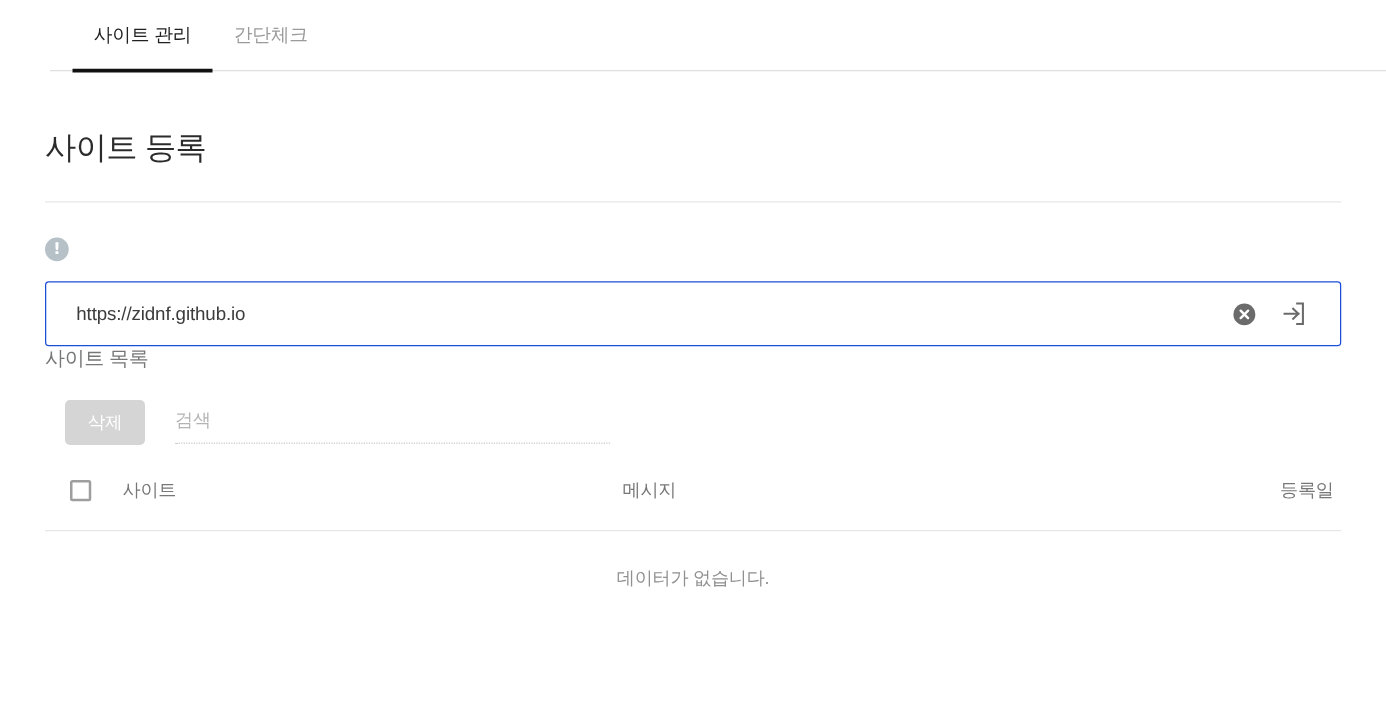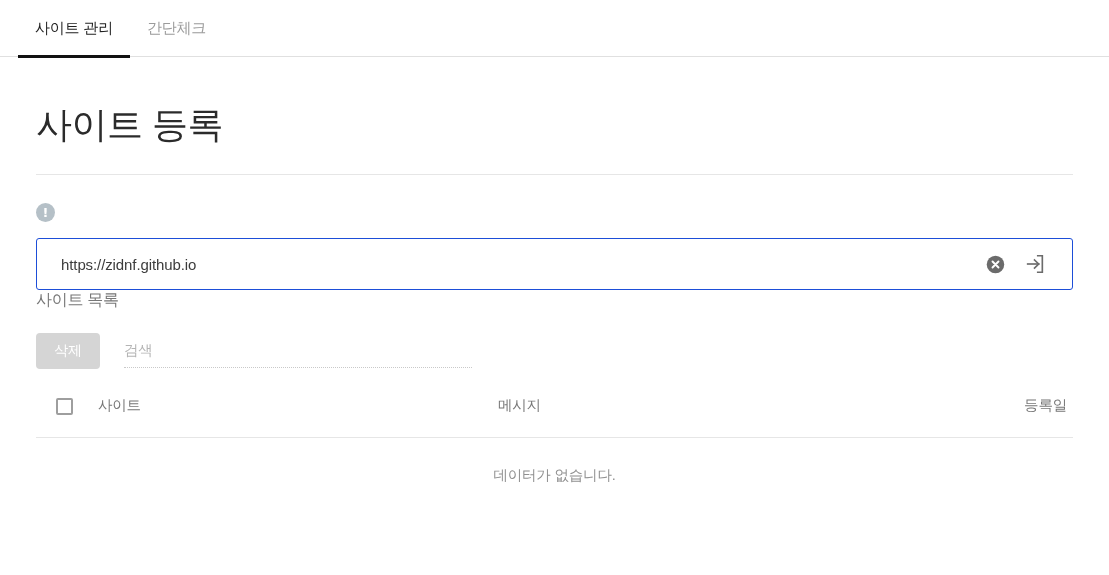--- a/index.html
+++ b/index.html
@@ -19,20 +19,21 @@
   }
 
   
   .tabbar {
     position: relative;
     height: 57px;
     border-bottom: 1px solid #e0e0e0;
     padding-left: 18px;
     display: flex;
     align-items: flex-start;
+    margin-left: 40px;
   }
   .tab {
     position: relative;
     height: 57px;
     display: flex;
     align-items: center;
     padding: 0 17px;
     font-size: 15px;
     letter-spacing: -0.2px;
     color: #9b9b9b;
@@ -52,21 +53,21 @@
     height: 3px;
     background: #111111;
   }
 
   
   .content {
     padding: 0 36px;
   }
 
   .page-title {
-    font-size: 36px;
+    font-size: 25px;
     font-weight: 400;
     color: #2b2b2b;
     letter-spacing: -0.5px;
     margin: 0;
     padding-top: 46px;
     padding-bottom: 0;
     line-height: 1.2;
   }
 
   .title-rule {
@@ -149,20 +150,21 @@
     font-size: 16px;
     color: #777777;
     letter-spacing: -0.3px;
   }
 
   .list-toolbar {
     margin-top: 22px;
     display: flex;
     align-items: flex-start;
     gap: 24px;
+    margin-left: 16px;
   }
   .delete-btn {
     width: 64px;
     height: 36px;
     background: #d5d5d5;
     color: #ffffff;
     border: 0;
     border-radius: 4px;
     font-size: 14px;
     font-family: inherit;

